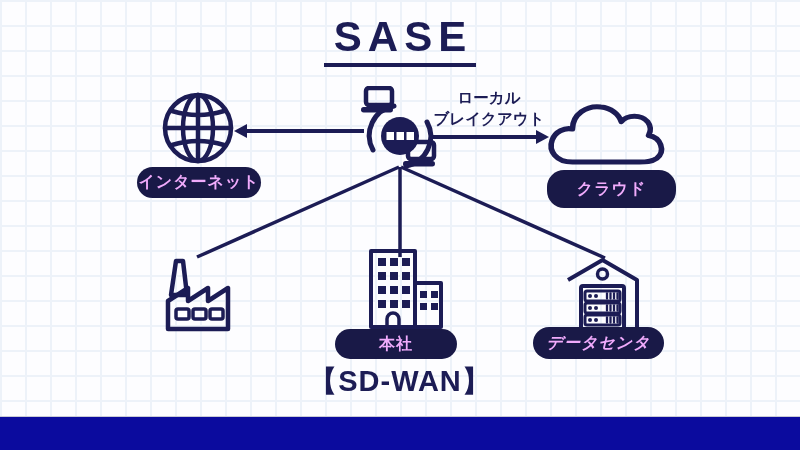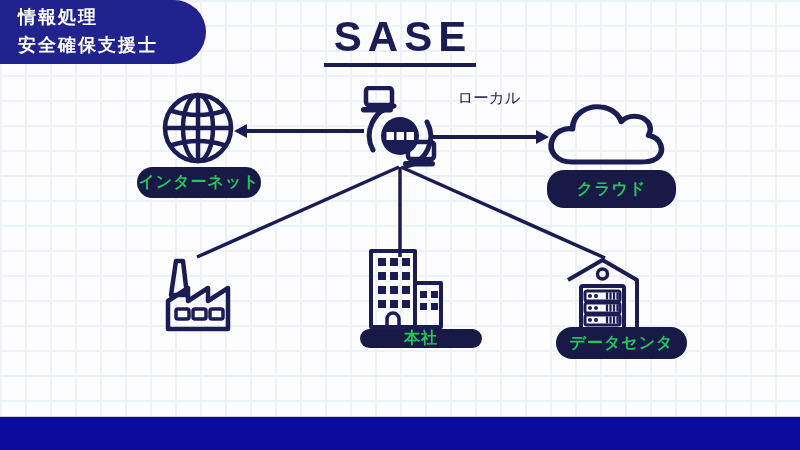--- a/index.html
+++ b/index.html
@@ -26,33 +26,33 @@
   }
   .title span{
     display:inline-block; font-size:42px; font-weight:bold; color:#1c1c55;
     letter-spacing:6px; border-bottom:4px solid #1c1c55; padding:0 4px 2px 10px;text-align:right;
   }
   
   .icon{ position:absolute; }
   .icon svg{ display:block; }
   
   .pill{
-    position:absolute; background:#191947; color:#22c55e; border-radius:17px;
+    position:absolute; background:#191947; color:#f0abfc; border-radius:17px;
     display:flex; align-items:center; justify-content:center;
     font-weight:bold; font-size:16px; letter-spacing:1px;
   }
   .pill-internet{ left:137px; top:167px; width:124px; height:31px; }
   .pill-cloud{ left:547px; top:170px; width:129px; height:38px; }
   .pill-office{ left:140px; top:326px; width:117px; height:32px; }
-  .pill-hq{ left:360px; top:329px; width:122px; height:19px; }
-  .pill-dc{ left:556px; top:327px; width:131px; height:32px; }
+  .pill-hq{ left:335px; top:329px; width:122px; height:30px; }
+  .pill-dc{ left:533px; top:327px; width:131px; height:32px;font-style:italic; }
   
   .breakout{
     position:absolute; left:424px; top:87px; width:130px; text-align:center;
-    font-size:15.5px; font-weight:normal; color:#1c1c55; line-height:21px;
+    font-size:15.5px; font-weight:bold; color:#1c1c55; line-height:21px;
   }
   .sdwan{
     position:absolute; left:0; right:0; top:362px; text-align:center;
     font-size:29px; font-weight:bold; color:#1c1c55; letter-spacing:1px;
   }
   
   .bottom-bar{
     position:absolute; left:0; bottom:0; width:800px; height:34px;
     background:#0b0b9e; border-top:1px solid #c9cbd6;
   }
@@ -70,24 +70,20 @@
       <line x1="401" y1="167" x2="605" y2="258"></line>
     </g>
     <g stroke="#1c1c55" stroke-width="4" fill="#1c1c55">
       <line x1="364" y1="131" x2="246" y2="131"></line>
       <polygon points="234,131 247,124 247,138" stroke="none"></polygon>
       <line x1="433" y1="137" x2="537" y2="137"></line>
       <polygon points="549,137 536,130 536,144" stroke="none"></polygon>
     </g>
   </svg>
 
-  <div class="badge">
-    <span>情報処理</span>
-    <span>安全確保支援士</span>
-  </div>
 
   <div class="title">
     <span>SASE</span>
   </div>
 
   <div class="icon" style="left:158px; top:88px;">
     <svg width="80" height="80" viewBox="0 0 80 80" fill="none" stroke="#1c1c55" stroke-width="4.5" stroke-linecap="round">
       <circle cx="40" cy="40" r="33"></circle>
       <ellipse cx="40" cy="40" rx="15" ry="33"></ellipse>
       <line x1="40" y1="7" x2="40" y2="73"></line>
@@ -121,20 +117,21 @@
   <div class="icon" style="left:542px; top:96px;">
     <svg width="132" height="78" viewBox="0 0 130 85" preserveAspectRatio="none" fill="none" stroke="#1c1c55" stroke-width="5.5" stroke-linejoin="round" stroke-linecap="round">
       <path d="M30,72 C14,72 6,60 10,48 C13,39 22,34 30,36 C30,20 44,10 58,12
                C68,13 76,20 78,28 C84,20 98,20 104,28 C108,34 107,39 105,43
                C117,45 122,60 113,68 C108,72 102,72 96,72 Z"></path>
     </svg>
   </div>
 
   <div class="breakout">
     <div>ローカル</div>
+    <div>ブレイクアウト</div>
   </div>
 
   <div class="icon" style="left:152px; top:255px;">
     <svg width="95" height="80" viewBox="0 0 95 80" fill="none" stroke="#1c1c55" stroke-width="4.5" stroke-linejoin="round" stroke-linecap="round">
       <path d="M24,6 L31,6 L35,40 L19,40 Z"></path>
       <path d="M16,74 L16,46 L36,33 L36,46 L56,33 L56,46 L76,33 L76,74 Z"></path>
       <g stroke-width="3.5">
         <rect x="24" y="54" width="13" height="10" rx="2"></rect>
         <rect x="41" y="54" width="13" height="10" rx="2"></rect>
         <rect x="58" y="54" width="13" height="10" rx="2"></rect>
@@ -213,16 +210,17 @@
   <div class="pill pill-cloud">
     <span>クラウド</span>
   </div>
   <div class="pill pill-hq">
     <span>本社</span>
   </div>
   <div class="pill pill-dc">
     <span>データセンタ</span>
   </div>
 
+  <div class="sdwan">【SD-WAN】</div>
 
   <div class="bottom-bar"></div>
 
 </div>
 
 </body></html>

